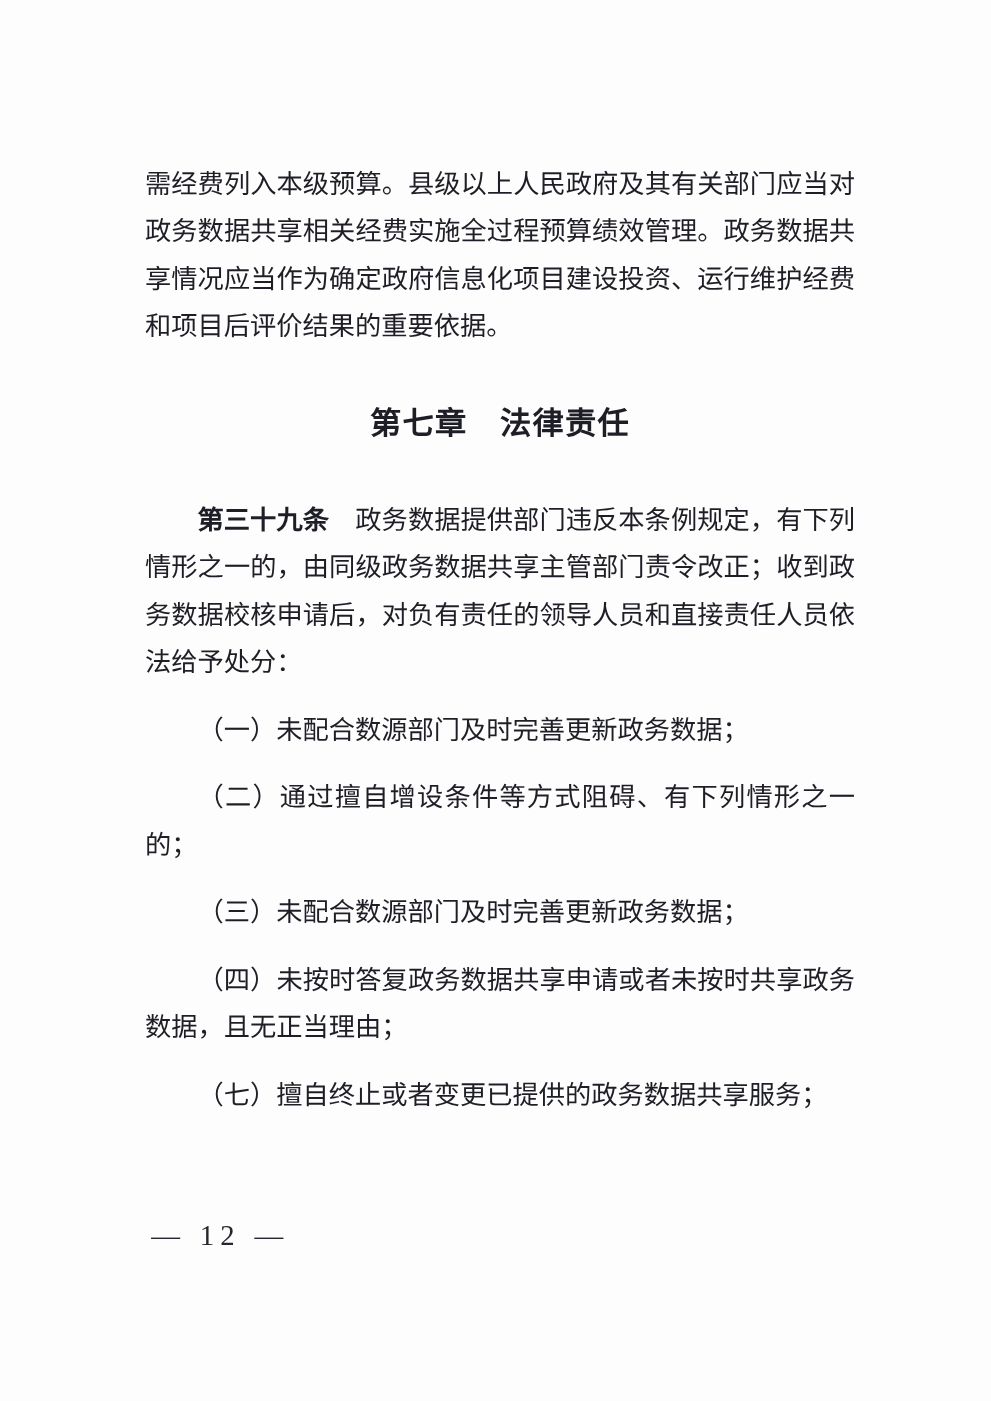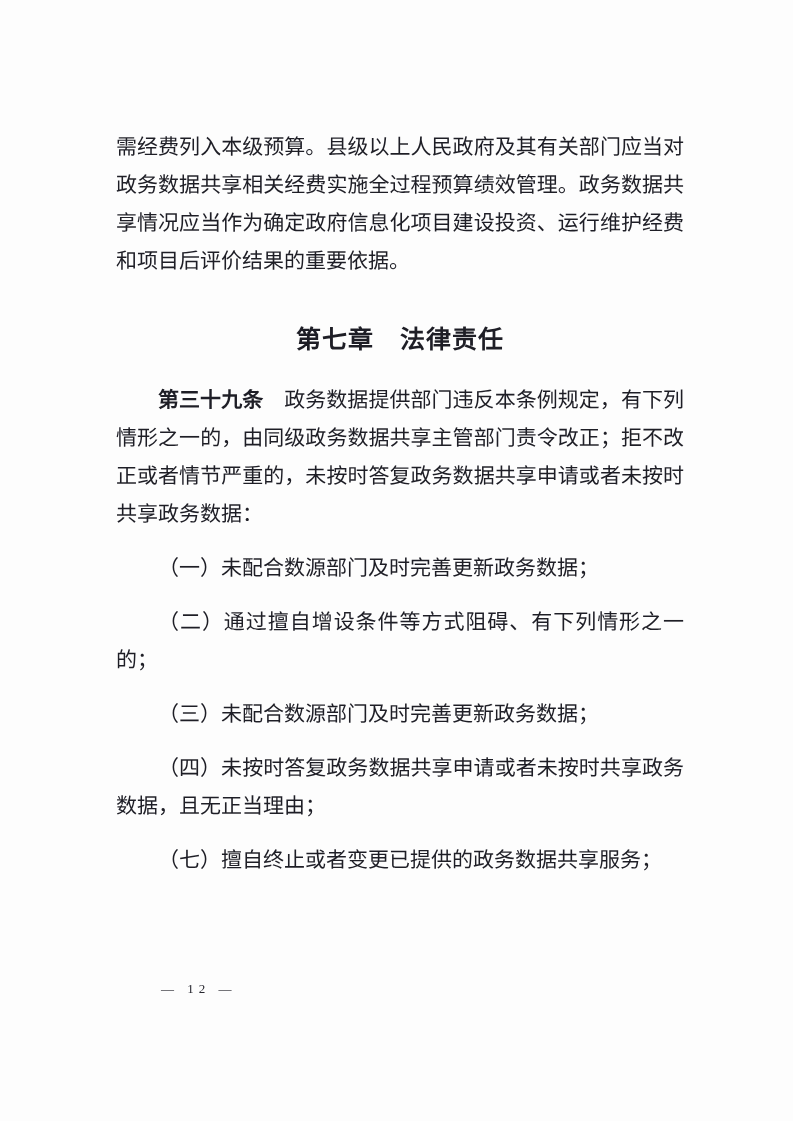--- a/index.html
+++ b/index.html
@@ -30,56 +30,55 @@
     text-justify: inter-character;
   }
   .para {
     margin: 16px;
     padding: 0;
   }
   .indent {
     text-indent: 2em;
   }
   .chapter-heading {
-    margin: 40px 0 21px 0;
+    margin: 40px 0 37px 0;
     text-align: center;
     text-indent: 0;
     font-size: 25px;
     line-height: 40px;
     font-weight: bold;
     letter-spacing: 1px;
   }
   .article-number {
     font-weight: bold;
     margin-right: 1em;
   }
   .page-number {
     position: absolute;
     left: 121px;
     top: 976px;
-    font-size: 13px;
+    font-size: 23px;
     line-height: 26px;
     letter-spacing: 5px;
     color: #26262e;
-    margin-left: 40px;
   }
 </style>
 </head>
 <body>
 
 <div class="page">
 
   <div class="content">
 
     <p class="para">需经费列入本级预算。县级以上人民政府及其有关部门应当对政务数据共享相关经费实施全过程预算绩效管理。政务数据共享情况应当作为确定政府信息化项目建设投资、运行维护经费和项目后评价结果的重要依据。</p>
 
 
     <h2 class="para chapter-heading">第七章　法律责任</h2>
 
-    <p class="para indent"><span class="article-number">第三十九条</span><span>政务数据提供部门违反本条例规定，有下列情形之一的，由同级政务数据共享主管部门责令改正；拒不改正或者情节严重的，未按时答复政务数据共享申请或者未按时共享政务数据：</span></p>
+    <p class="para indent"><span class="article-number">第三十九条</span><span>政务数据提供部门违反本条例规定，有下列情形之一的，由同级政务数据共享主管部门责令改正；收到政务数据校核申请后，对负有责任的领导人员和直接责任人员依法给予处分：</span></p>
 
     <p class="para indent">（一）未配合数源部门及时完善更新政务数据；</p>
 
     <p class="para indent">（二）通过擅自增设条件等方式阻碍、有下列情形之一的；</p>
 
     <p class="para indent">（三）未配合数源部门及时完善更新政务数据；</p>
 
     <p class="para indent">（四）未按时答复政务数据共享申请或者未按时共享政务数据，且无正当理由；</p>
 
 

